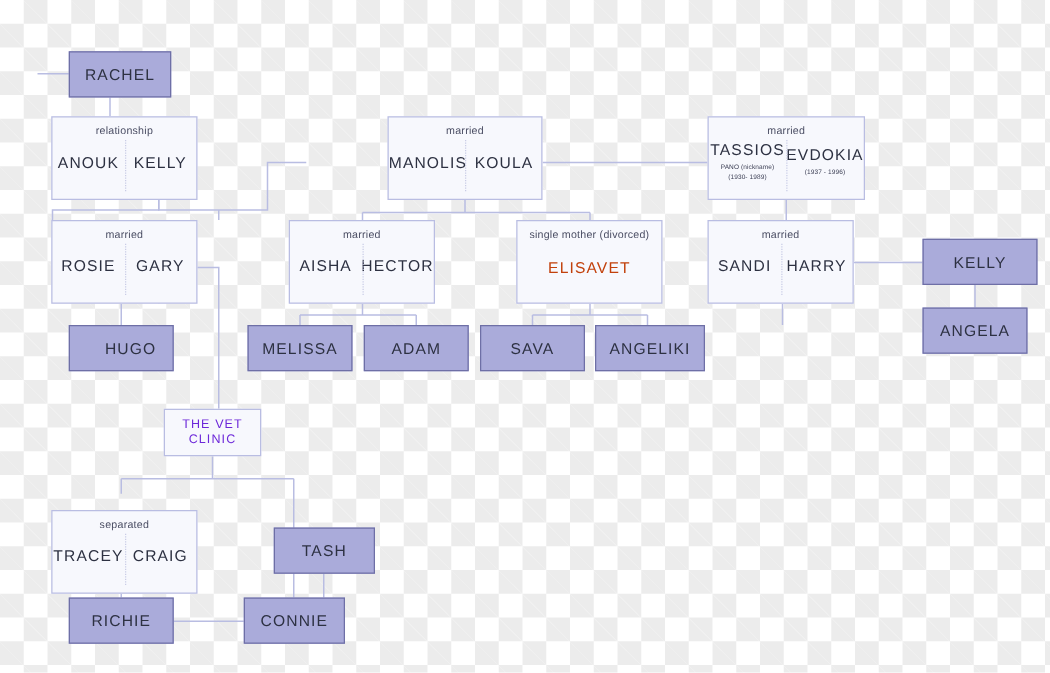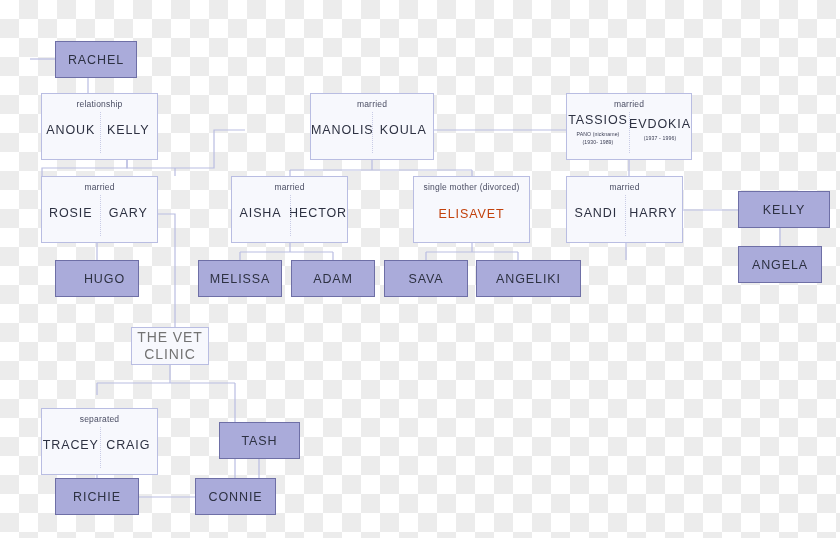--- a/index.html
+++ b/index.html
@@ -113,25 +113,25 @@
     height: 100%;
     padding-top: 8px;
     box-sizing: border-box;
   }
   .solo .nm {
     font-size: 12.5px;
     letter-spacing: 0.9px;
     color: #c2410c;
   }
   .node.entity {
-    font-size: 14px;
+    font-size: 10px;
     letter-spacing: 0.9px;
     line-height: 1.25;
     text-align: left;
-    color: #737373;
+    color: #6d28d9;
   }
 </style>
 </head>
 <body>
 
 <div id="canvas">
 
   <svg id="edges" width="840" height="538" viewBox="0 0 840 538" fill="none" stroke="#b9bde2" stroke-width="1.2">
 
     <path d="M 30 59 L 55 59"></path>
@@ -191,21 +191,21 @@
   </div>
   <div class="node filled" style="left:291px;top:260px;width:84px;height:37px;">
     <span class="nm">ADAM</span>
   </div>
   <div class="node filled" style="left:198px;top:260px;width:84px;height:37px;">
     <span class="nm">MELISSA</span>
   </div>
   <div class="node filled" style="left:384px;top:260px;width:84px;height:37px;">
     <span class="nm">SAVA</span>
   </div>
-  <div class="node filled" style="left:476px;top:260px;width:105px;height:37px;">
+  <div class="node filled" style="left:476px;top:260px;width:88px;height:37px;">
     <span class="nm">ANGELIKI</span>
   </div>
   <div class="node filled" style="left:738px;top:191px;width:92px;height:37px;">
     <span class="nm">KELLY</span>
   </div>
   <div class="node filled" style="left:219px;top:422px;width:81px;height:37px;">
     <span class="nm">TASH</span>
   </div>
   <div class="node filled" style="left:738px;top:246px;width:84px;height:37px;">
     <span class="nm">ANGELA</span>

